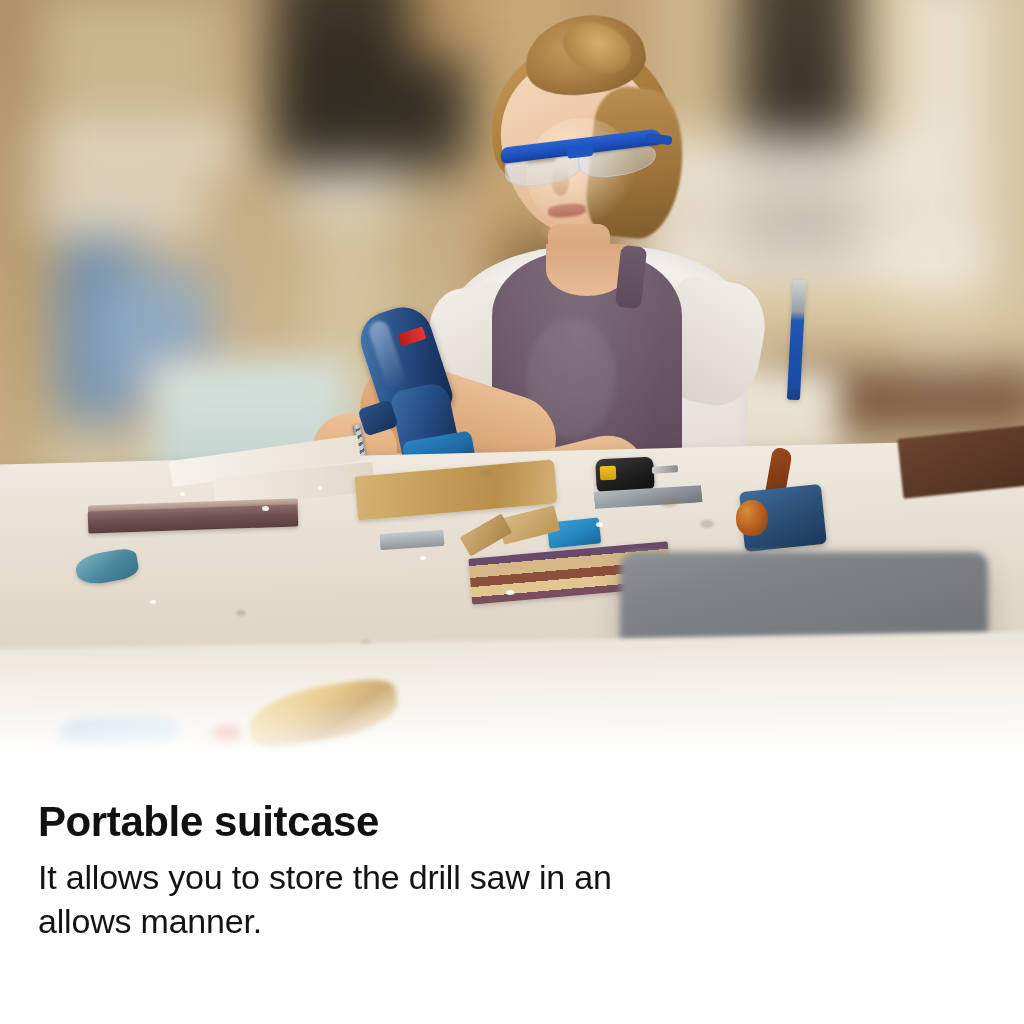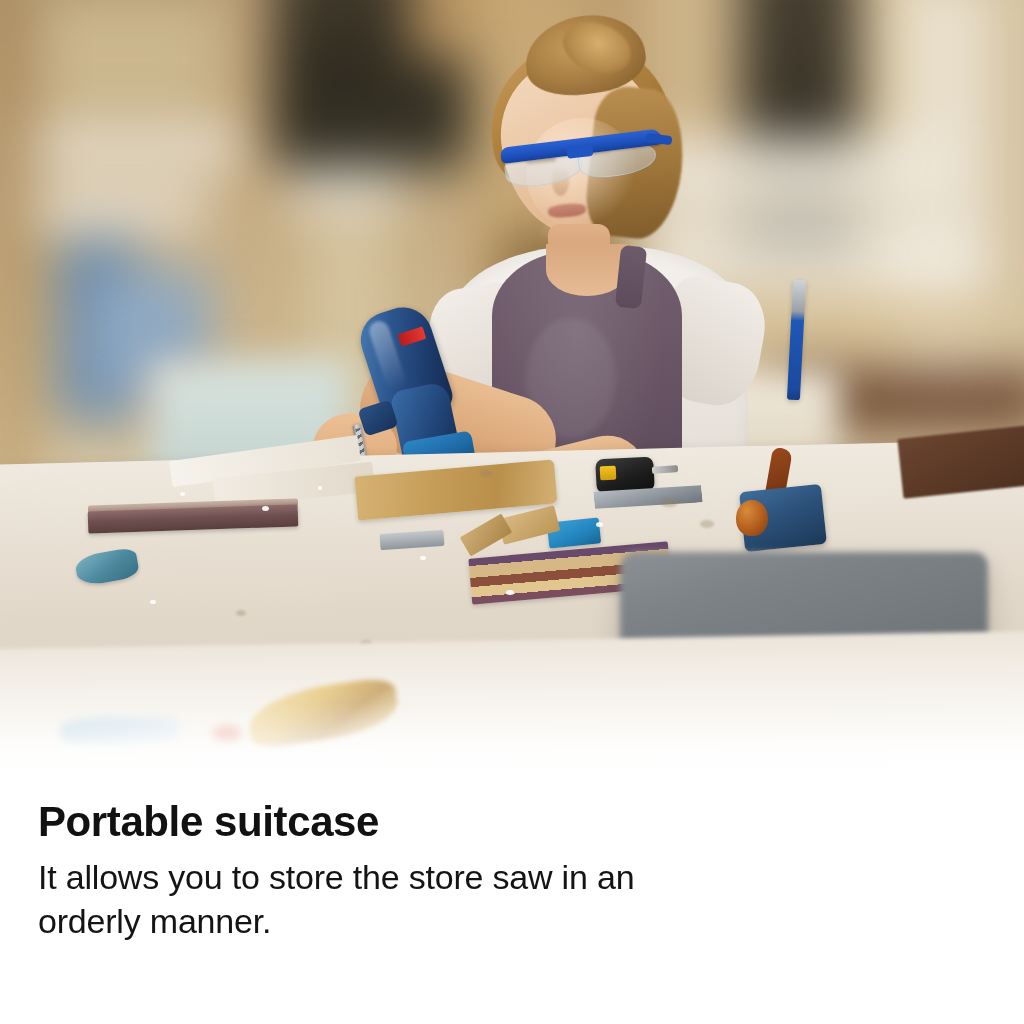--- a/index.html
+++ b/index.html
@@ -597,16 +597,16 @@
 
     <div class="bench-front"></div>
     <div class="fg-shaving"></div>
     <div class="fg-blue"></div>
     <div class="fg-red"></div>
     <div class="photo-fade"></div>
   </div>
 
   <div class="caption">
     <div class="caption-title">Portable suitcase</div>
-    <div class="caption-body">It allows you to store the store saw in an orderly manner.</div>
+    <div class="caption-body">It allows you to store the drill saw in an allows manner.</div>
   </div>
 
 </div>
 
 </body></html>

